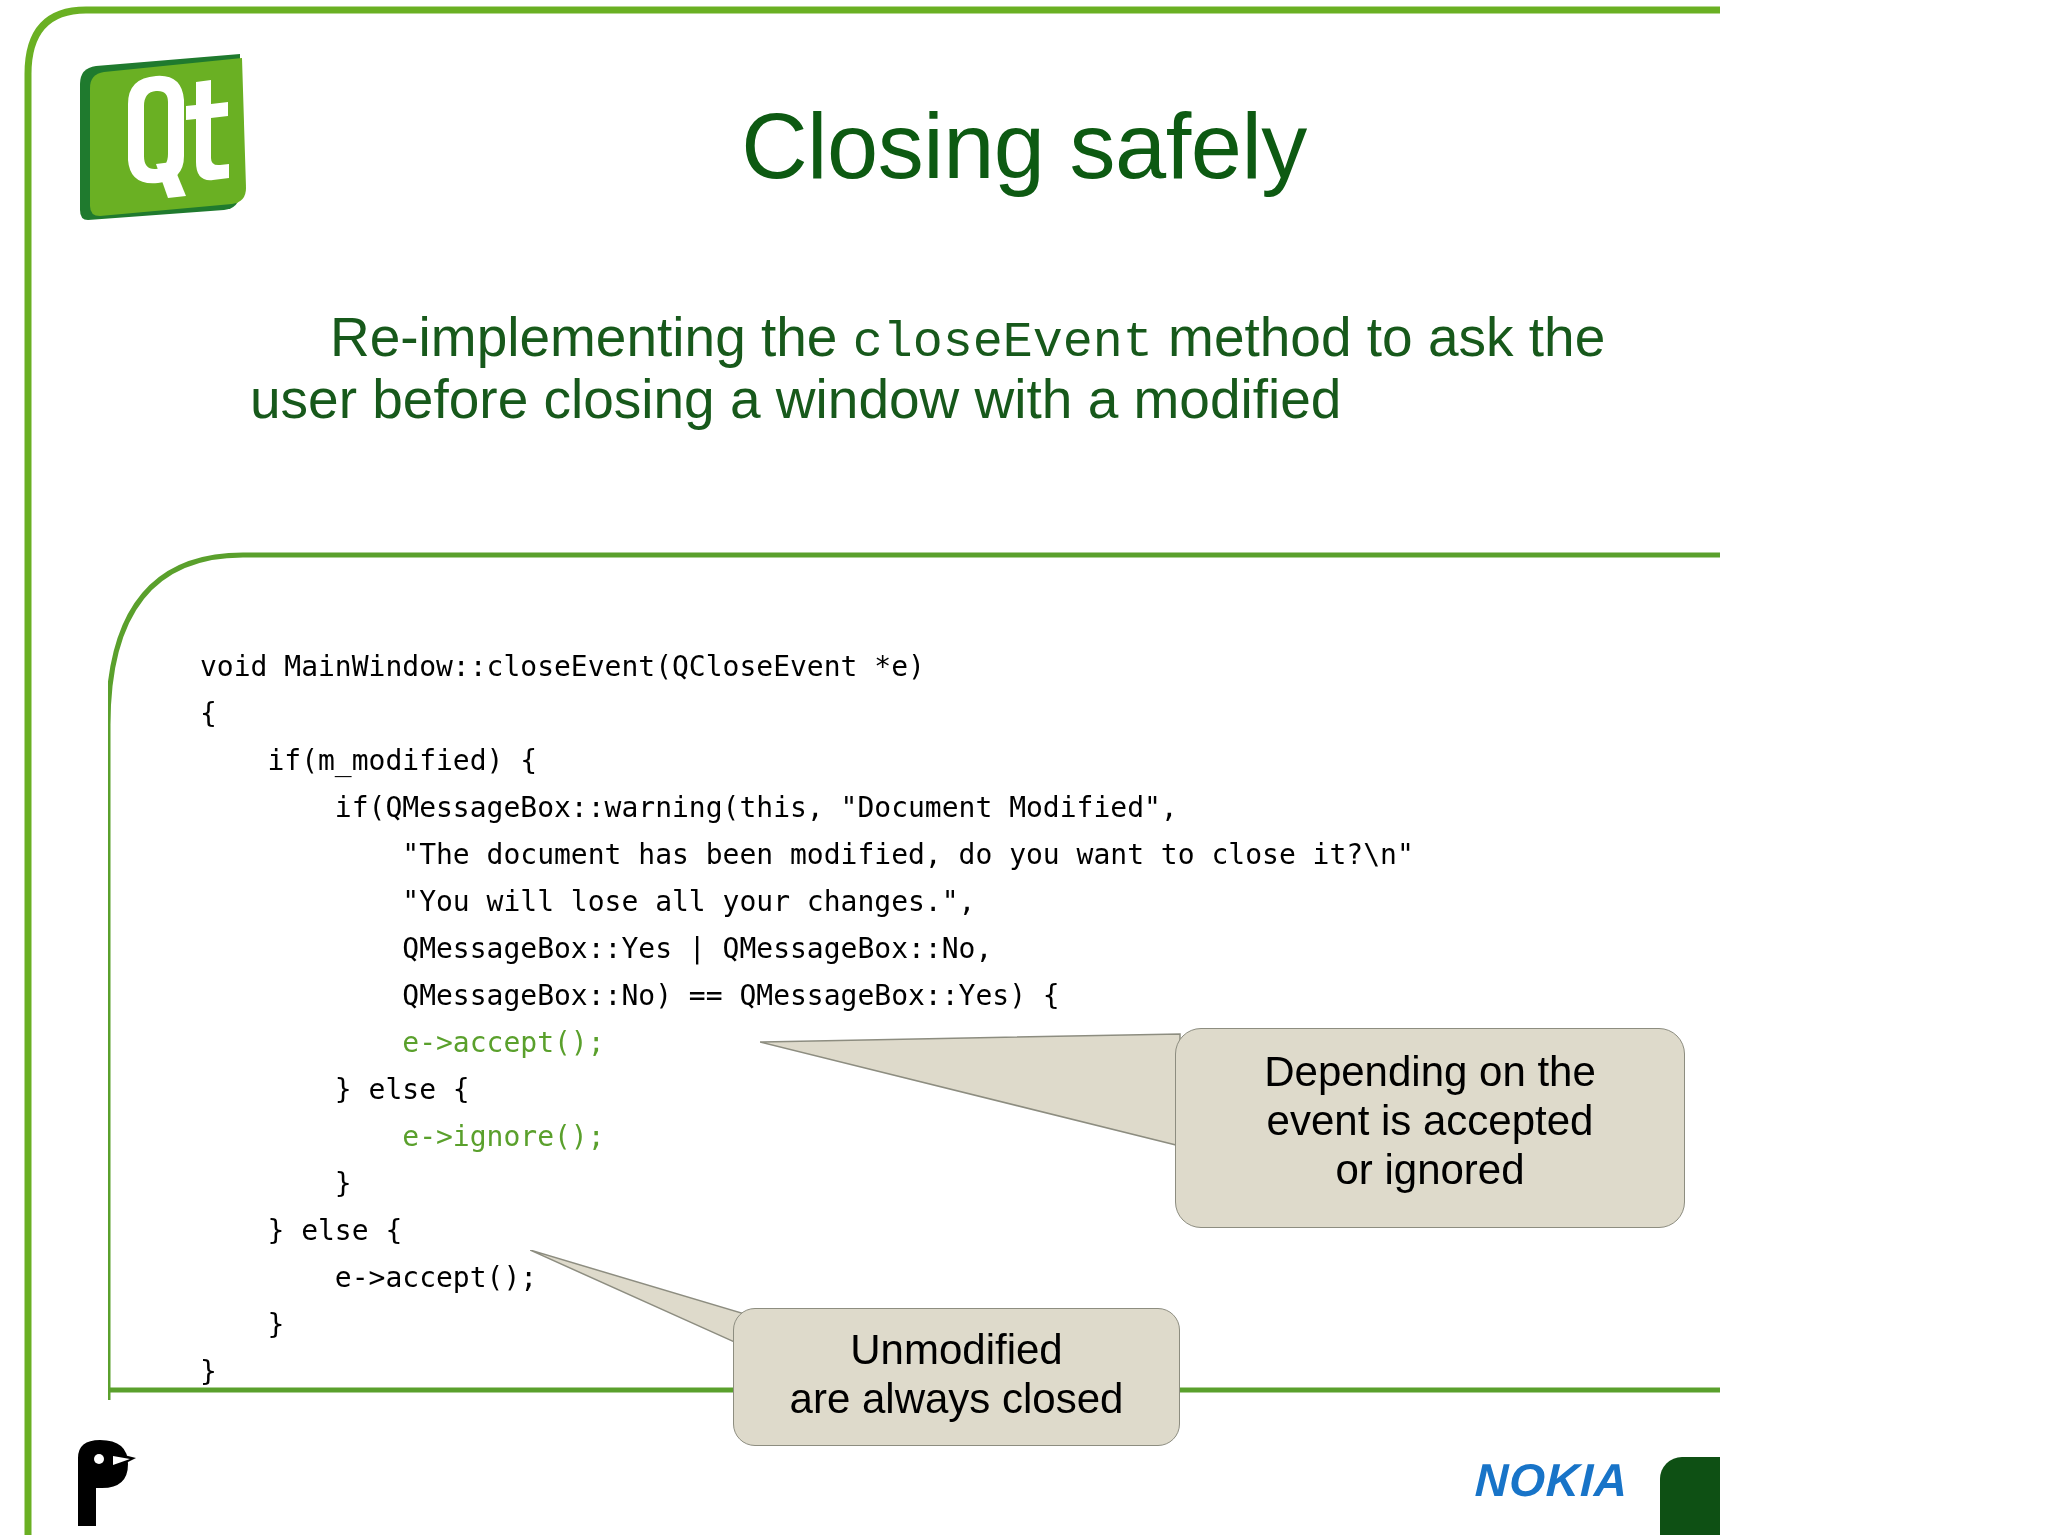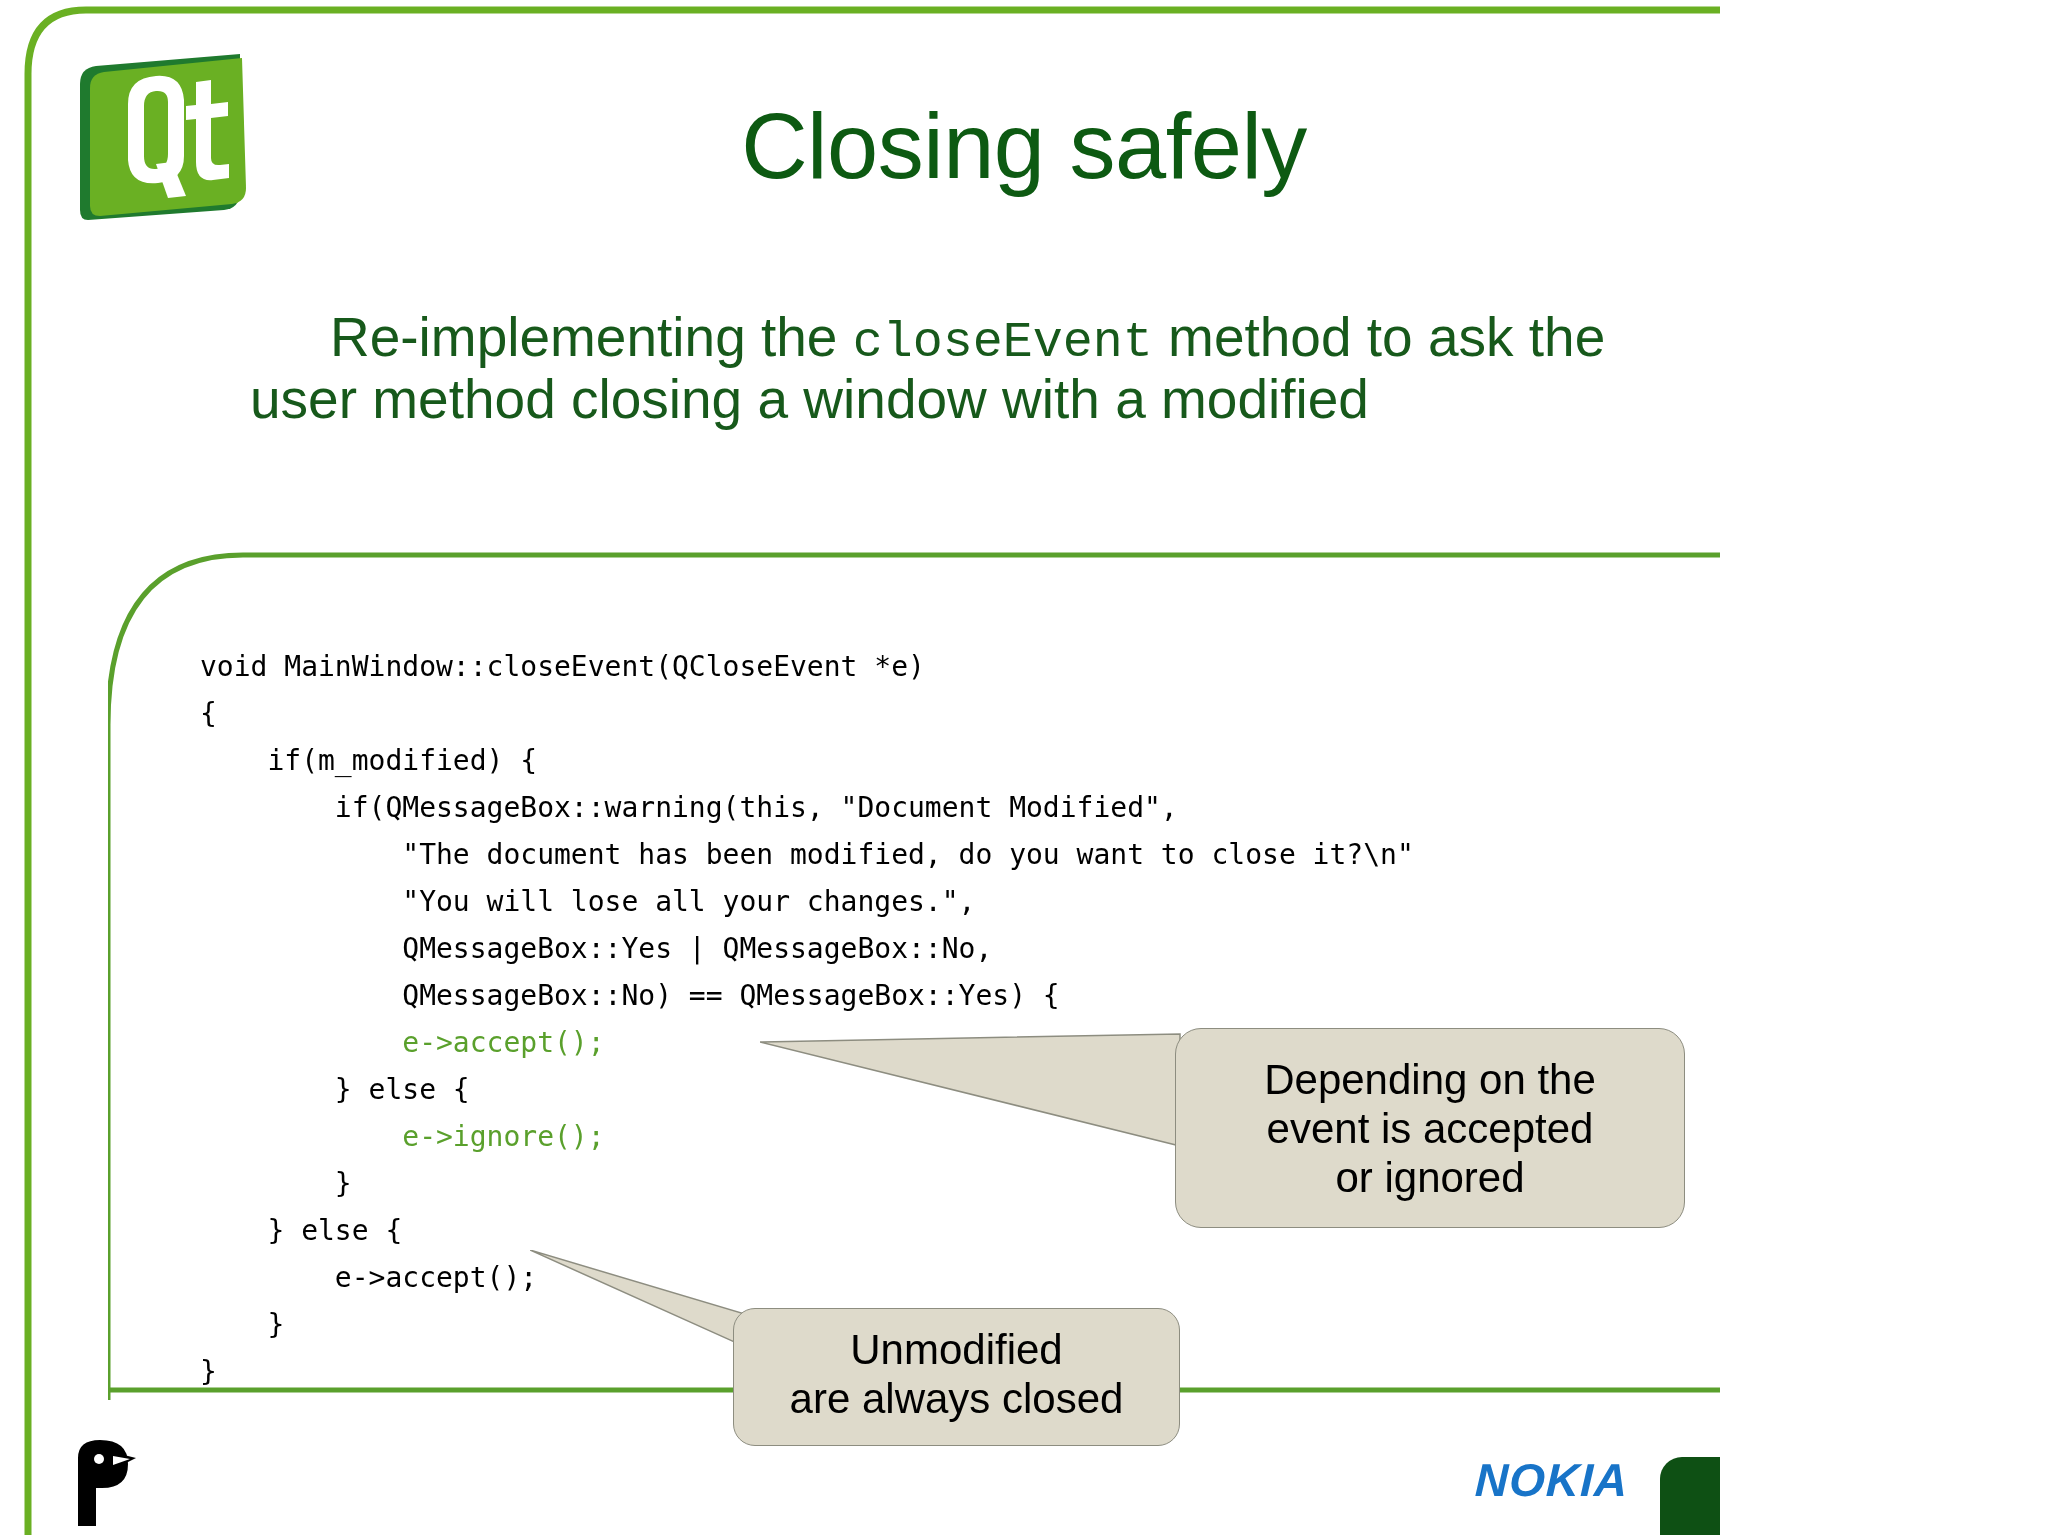--- a/index.html
+++ b/index.html
@@ -104,21 +104,21 @@
     font-size: 42px;
     line-height: 1.17;
     padding: 14px 22px;
     box-sizing: border-box;
   }
   #callout-right {
     left: 1175px;
     top: 1028px;
     width: 510px;
     height: 200px;
-    padding-top: 26px;
+    padding-top: 18px;
   }
   #callout-bottom {
     left: 733px;
     top: 1308px;
     width: 447px;
     height: 138px;
     padding-top: 16px;
     border-radius: 22px;
   }
   .callout-tail {
@@ -173,21 +173,21 @@
                M76 54 L76 104 Q76 118 88 117 Q100 116 100 102 L100 50 Q100 38 88 39 Q76 40 76 54 Z"></path>
       <path d="M88 112 L104 110 L118 144 L100 146 Z"></path>
       <path d="M128 30 L143 28 L143 52 L160 50 L160 64 L143 66 L143 106 Q143 114 152 113 L161 112 L161 126 L145 128 Q128 130 128 110 L128 67 L118 68 L118 54 L128 53 Z"></path>
     </g>
   </svg>
 
   <div class="slide-title">Closing safely</div>
 
   <div class="subtitle">
     <span>Re-implementing the </span><span class="mono">closeEvent</span><span> method to ask the</span>
-    <span class="l2">user method closing a window with a modified</span>
+    <span class="l2">user before closing a window with a modified</span>
     <span class="l3">document</span>
   </div>
 
   <svg class="code-frame" viewBox="0 0 1830 855" preserveAspectRatio="none">
     <path d="M 0 855 L 0 180 Q 0 10 135 10 L 1830 10 L 1830 700 Q 1830 845 1700 845 L 0 845" fill="none" stroke="#5aa02c" stroke-width="5"></path>
   </svg>
 
   <pre class="code"><code id="code-body"><span>void MainWindow::closeEvent(QCloseEvent *e)
 </span><span>{
 </span><span>    if(m_modified) {

